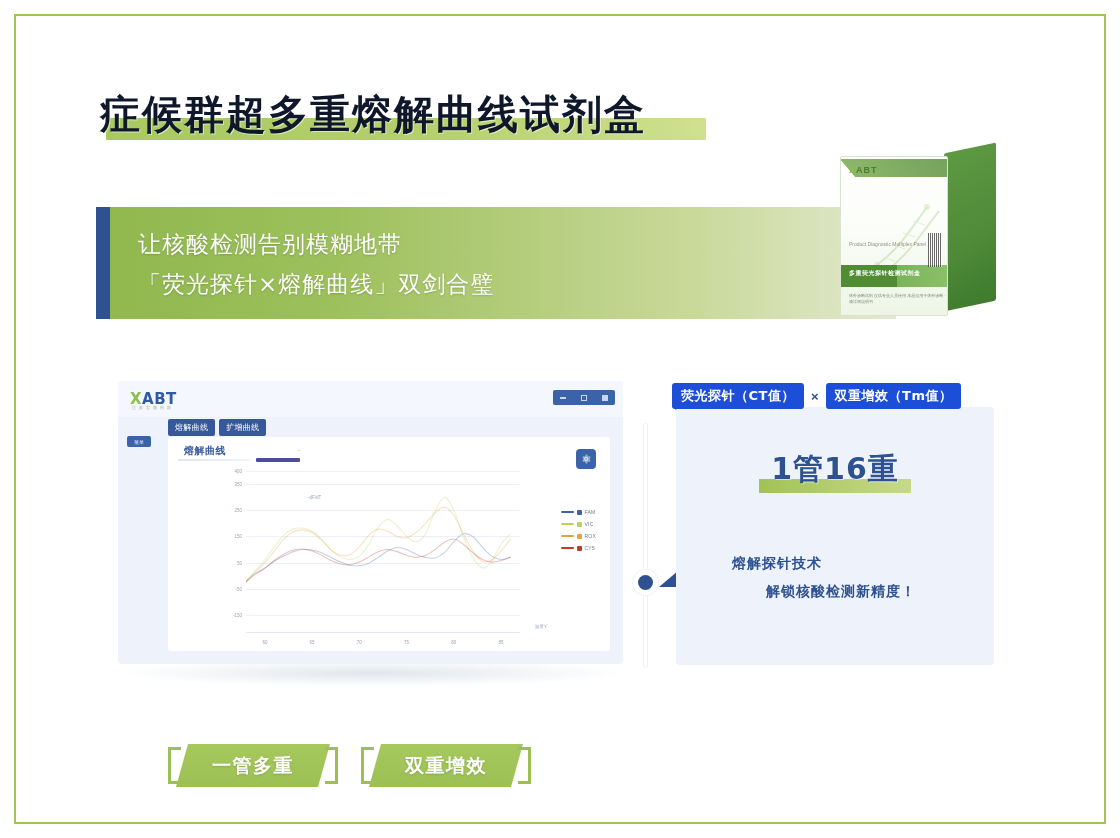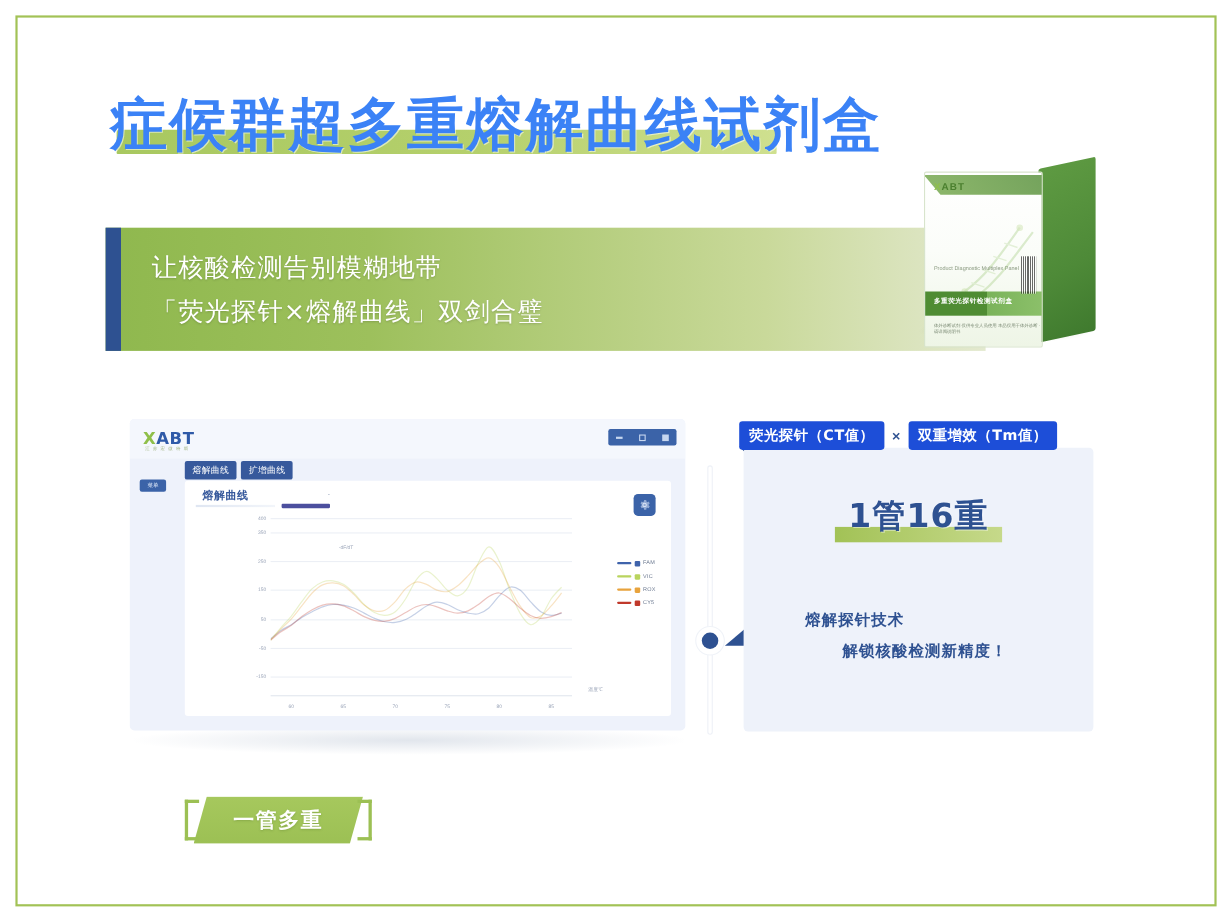--- a/index.html
+++ b/index.html
@@ -31,24 +31,24 @@
   .title-hl {
     position: absolute;
     left: 6px; top: 30px;
     width: 600px; height: 22px;
     background: linear-gradient(90deg,#a8c860 0%, #b5d06c 55%, #cfe08f 100%);
     border-radius: 1px;
   }
   .title-text {
     position: relative;
     font-family: "DejaVu Sans", sans-serif;
-    font-size: 52px;
+    font-size: 40px;
     font-weight: bold;
     letter-spacing: 2px;
-    color: #3b82f6;
+    color: #0f172a;
     text-shadow: 1px 1px 0 rgba(255,255,255,.55);
     white-space: nowrap;
     line-height: 52px;
   }
 
   
   .banner {
     position: absolute;
     left: 96px; top: 207px;
     width: 800px; height: 112px;
@@ -409,21 +409,21 @@
   }
 
   
   .features {
     position: absolute;
     left: 168px; top: 724px;
     display: flex; gap: 23px;
   }
   .feat {
     position: relative;
-    width: 170px; height: 31px;
+    width: 170px; height: 31px; margin-top: 20px;
   }
   .feat-body {
     position: absolute;
     left: 8px; top: 0;
     width: 154px; height: 43px;
     background: linear-gradient(180deg,#a6c85d 0%, #9cc054 100%);
     clip-path: polygon(12px 0, 100% 0, calc(100% - 12px) 100%, 0 100%);
   }
   .feat-brk-l {
     position: absolute;
@@ -616,15 +616,21 @@
     <div class="badge-blue">双重增效（Tm值）</div>
   </div>
 
   <div class="features" id="features-holder">
       <div class="feat">
         <div class="feat-body"></div>
         <div class="feat-brk-l"></div>
         <div class="feat-brk-r"></div>
         <div class="feat-lbl">一管多重</div>
       </div>
+      <div class="feat">
+        <div class="feat-body"></div>
+        <div class="feat-brk-l"></div>
+        <div class="feat-brk-r"></div>
+        <div class="feat-lbl">双重增效</div>
+      </div>
     </div>
 
 </div>
 
 </body></html>

